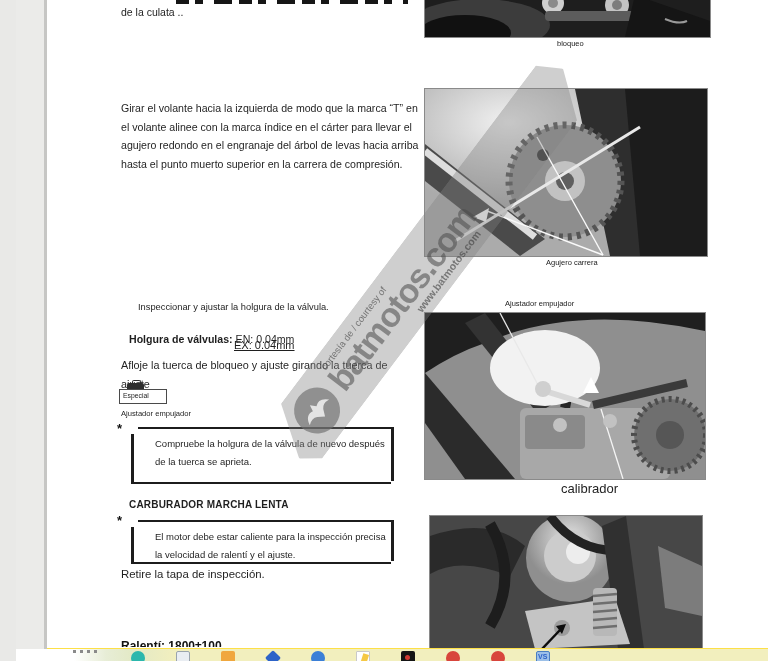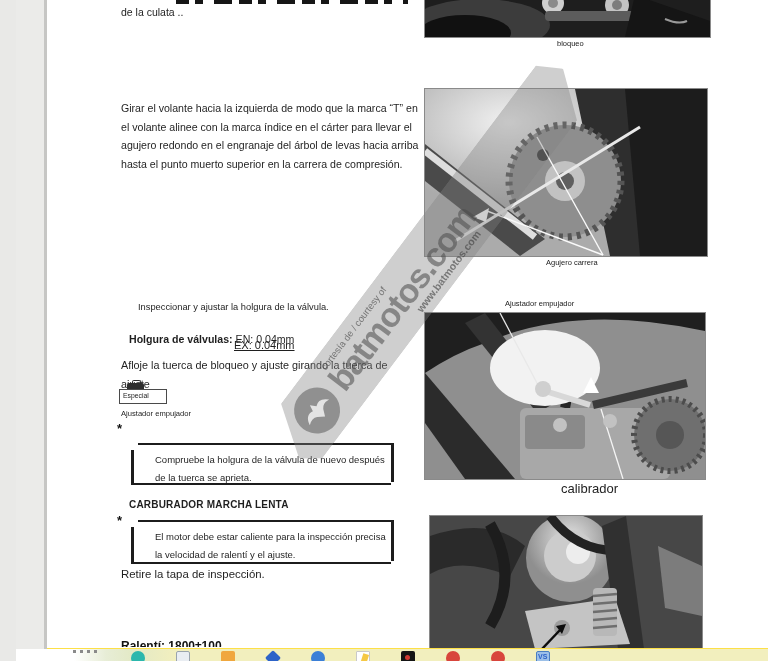--- a/index.html
+++ b/index.html
@@ -32,21 +32,21 @@
   .tool-icon{left:80px;top:383px;width:17px;height:7px;background:#2e2e2e;border-radius:2px 2px 0 0;}
   .tool-icon:before{content:"";position:absolute;left:5px;top:-3px;width:7px;height:3px;border:1.5px solid #2e2e2e;border-bottom:none;border-radius:2px 2px 0 0;}
 
   .adjuster-lbl{left:74px;top:409px;font-size:7.6px;}
 
   .asterisk{font-size:13px;font-weight:bold;color:#111;}
   .ast1{left:70px;top:421px;}
   .ast2{left:70px;top:513px;}
 
   .notebox{left:84px;width:263px;}
-  .nb1{top:443px;height:42px;}
+  .nb1{top:427px;height:57px;}
   .nb2{top:520px;height:44px;}
   .notebox .fr1{position:absolute;top:0;left:7px;right:0;bottom:3px;border-top:2px solid #1c1c1c;border-right:3px solid #1c1c1c;}
   .notebox .fr2{position:absolute;top:7px;left:0;right:3px;bottom:0;border-left:3px solid #1c1c1c;border-bottom:2px solid #1c1c1c;}
   .notebox .ntext{position:absolute;left:24px;top:8px;font-size:9.5px;line-height:18px;color:#1f1f1f;white-space:pre-line;}
 
   .section-h{left:82px;top:499px;font-size:10px;font-weight:bold;letter-spacing:.2px;}
   .subhead{left:74px;top:568px;font-size:11.4px;}
   .warm{left:74px;top:587px;font-size:10px;line-height:17.6px;}
   .clip-bottom{left:74px;top:639px;width:200px;height:8px;overflow:hidden;}
   .clip-bottom span{font-size:12px;font-weight:bold;color:#111;display:block;}

